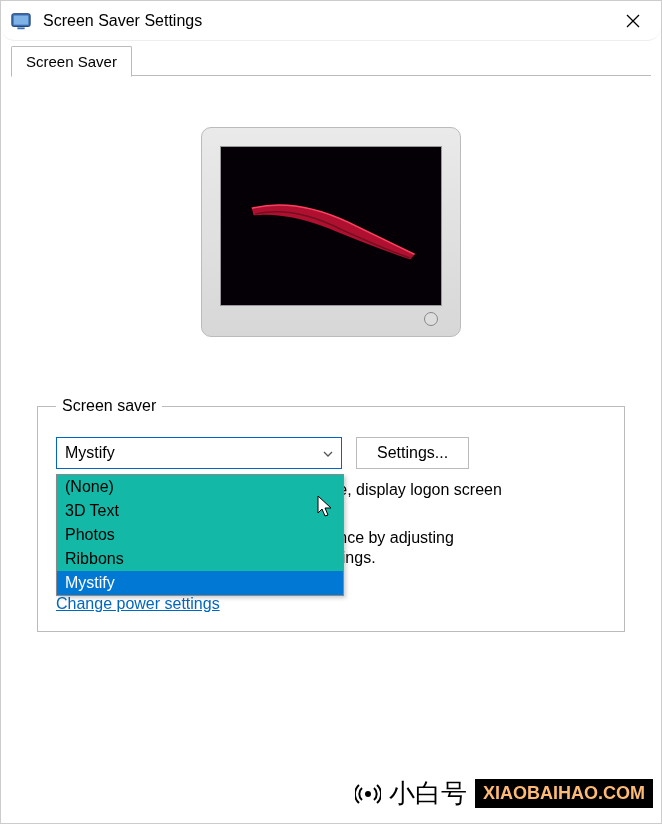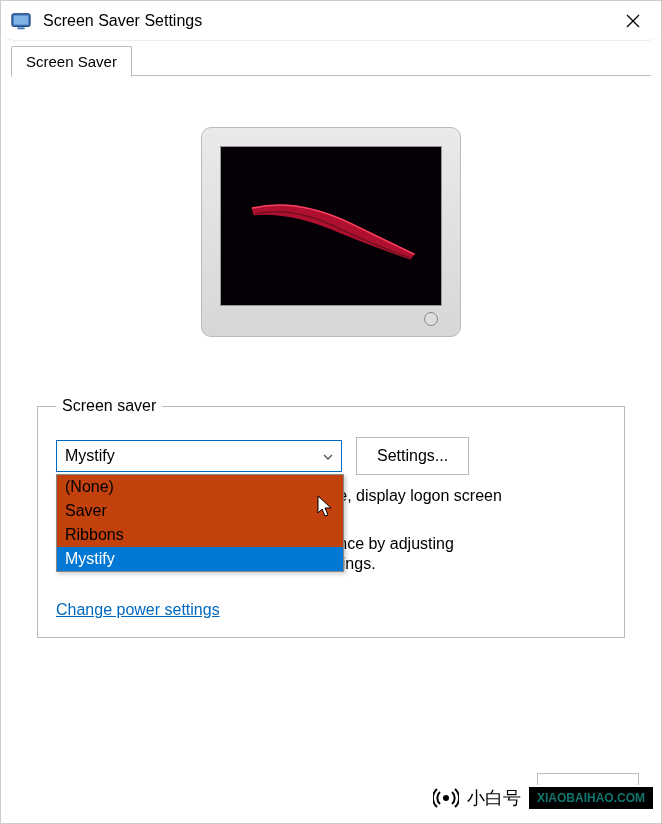--- a/index.html
+++ b/index.html
@@ -110,34 +110,34 @@
       width: 286px; height: 32px;
       border: 1px solid #0067c0;
       display: flex; align-items: center;
       padding: 0 8px;
       cursor: pointer;
       background: #fff;
     }
     .combo .combo-text { flex: 1; font-size: 16px; }
     .combo .chev { font-size: 12px; color: #555; }
     .btn {
-      height: 38px;
+      height: 32px;
       padding: 0 20px;
       border: 1px solid #bbb;
       background: #fff;
       font-size: 16px;
       cursor: pointer;
     }
     .dropdown {
       position: absolute;
       left: 18px;
       top: 59px;
       width: 288px;
       border: 1px solid #888;
-      background: #c2410c;
+      background: #14b8a6;
       z-index: 50;
       box-shadow: 2px 2px 4px rgba(0,0,0,0.2);
     }
     .dropdown .opt {
       padding: 3px 8px;
       font-size: 16px;
       cursor: pointer;
     }
     .dropdown .opt.selected { background: #0078d4; color: #fff; }
     .logon-text { font-size: 16px; margin: 8px 0 30px 0; padding-left: 260px; white-space: nowrap; }
@@ -157,24 +157,24 @@
       z-index: 100;
       pointer-events: none;
     }
     .wm-badge {
       position: absolute;
       bottom: 12px; right: 8px;
       display: flex; align-items: center; gap: 8px;
       background: #fff;
       z-index: 200;
     }
-    .wm-badge .cn { font-size: 18px; }
+    .wm-badge .cn { font-size: 26px; }
     .wm-badge .dom {
-      background: #000; color: #0f766e;
-      font-size: 12px; font-weight: 600;
+      background: #000; color: #fdba74;
+      font-size: 18px; font-weight: 600;
       padding: 4px 8px;
     }
   </style>
 </head>
 <body>
 
 <div class="window">
   <div class="titlebar">
     <div class="icon">
       <svg viewBox="0 0 24 24" width="22" height="22">
@@ -221,21 +221,22 @@
             <svg width="10" height="6" viewBox="0 0 10 6">
                 <path d="M1 1 L5 5 L9 1" stroke="#555" stroke-width="1.3" fill="none"></path>
               </svg>
           </span>
         </div>
         <button class="btn">Settings...</button>
       </div>
 
       <div class="dropdown">
         <div class="opt">(None)</div>
-        <div class="opt">Saver</div>
+        <div class="opt">3D Text</div>
+        <div class="opt">Photos</div>
         <div class="opt">Ribbons</div>
         <div class="opt selected">Mystify</div>
       </div>
 
       <div class="logon-text">ume, display logon screen</div>
       <div class="perf1">mance by adjusting</div>
       <div class="perf2">settings.</div>
       <a class="link">Change power settings</a>
     </fieldset>
   </div>

